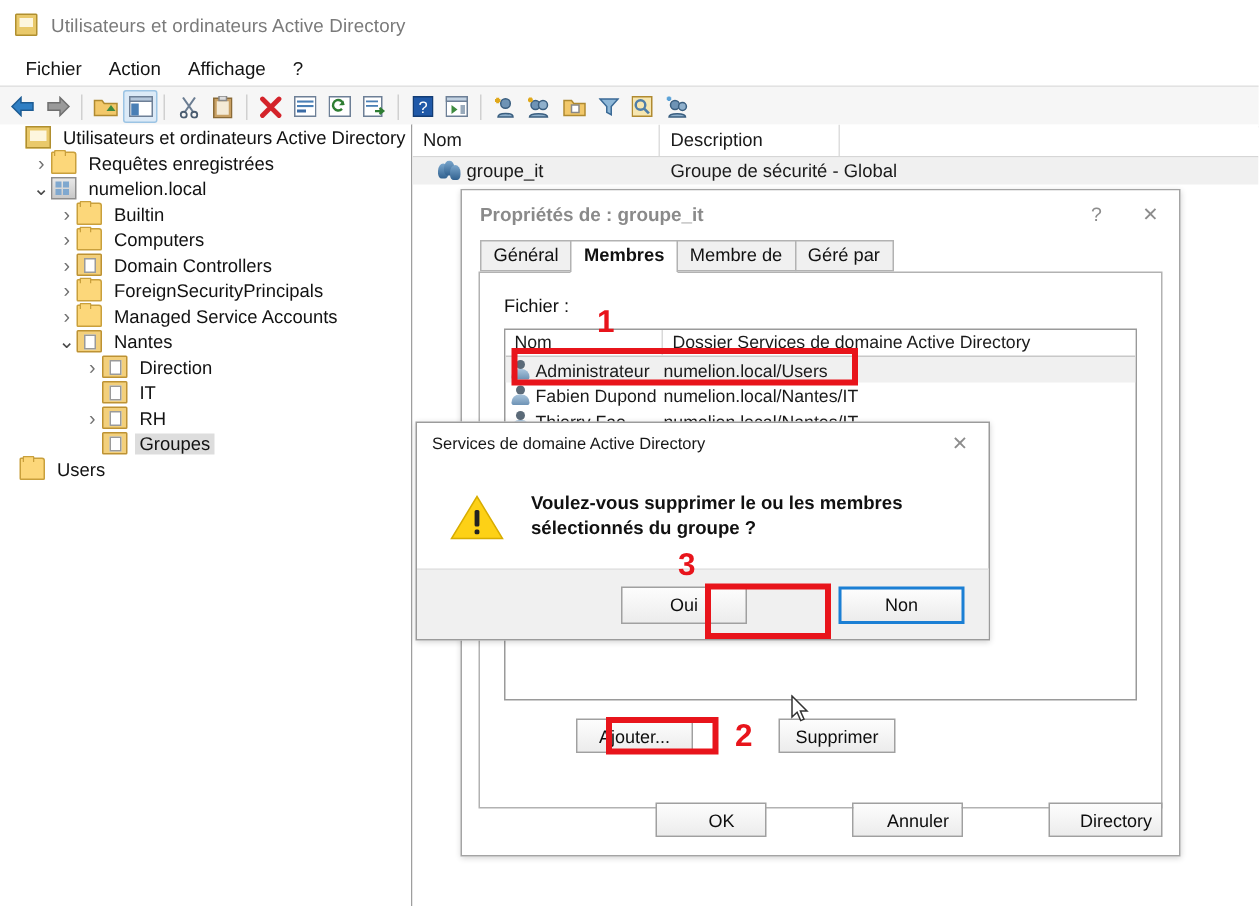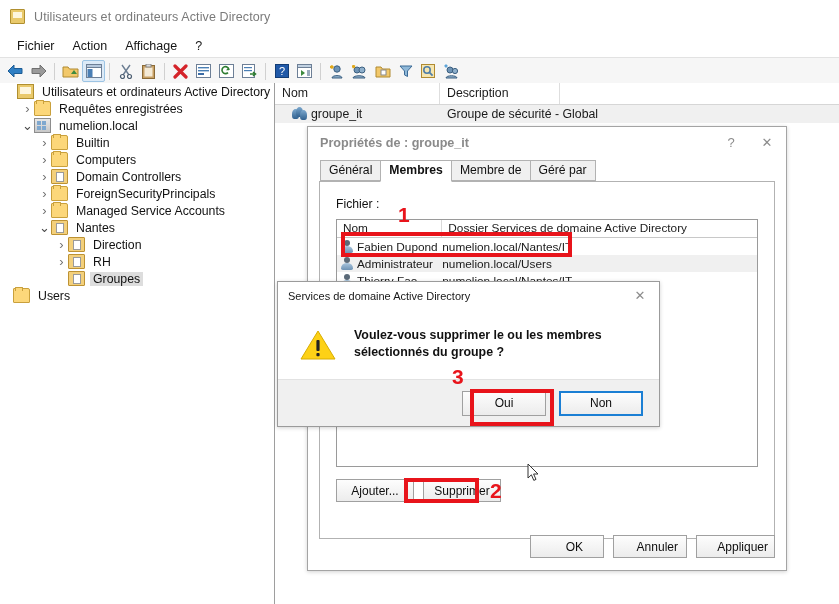--- a/index.html
+++ b/index.html
@@ -83,21 +83,21 @@
   .memhead{display:flex;height:17px;border-bottom:1px solid #c8c8c8;background:#fff;}
   .memhead div{font-size:11.8px;padding:1px 0 0 6px;box-sizing:border-box;border-right:1px solid #d9d9d9;}
   .memrow{display:flex;height:17px;align-items:center;font-size:11.8px;}
   .memrow.sel{background:#f0f0f0;}
   .memrow .nm{width:107px;display:flex;align-items:center;padding-left:4px;box-sizing:border-box;}
   .usericon{width:12px;height:13px;position:relative;margin-right:4px;flex:none;}
   .usericon b{position:absolute;left:3px;top:0;width:6px;height:6px;border-radius:50%;background:#5b6a78;}
   .usericon u{position:absolute;left:0px;top:6px;width:12px;height:7px;border-radius:6px 6px 2px 2px;background:linear-gradient(#a9c5dd,#6e93b5);}
   .btnrow{position:absolute;left:16px;top:297px;display:flex;gap:9px;align-items:center;}
   .wbtn{min-width:78px;height:23px;background:linear-gradient(#fdfdfd,#ececec);border:1px solid #a0a0a0;
-        font-size:12px;color:#0e0e0e;display:flex;align-items:center;justify-content:center;font-family:inherit;}
+        font-size:12px;color:#0e0e0e;display:flex;align-items:center;justify-content:center;font-family:inherit;margin-left:48px;}
   .dlg-foot{position:absolute;right:11px;bottom:12px;display:flex;gap:9px;}
   .dlg-foot .wbtn{min-width:74px;height:23px;padding-left:20px;}
 
   
   #confirm{left:277px;top:281px;width:381px;height:144px;border:1px solid #9b9b9b;background:#fff;}
   .cf-tb{height:27px;display:flex;align-items:center;padding-left:10px;}
   .cf-title{font-size:11px;color:#171717;flex:1;}
   .cf-body{display:flex;padding:18px 16px 0 22px;gap:18px;}
   .warn{width:36px;height:32px;position:relative;flex:none;margin-top:2px;}
   .cf-msg{font-size:12.4px;color:#111;line-height:17px;font-weight:600;max-width:290px;}
@@ -306,20 +306,25 @@
           </div>
           <div class="tnode" style="padding-left: 38px;">
             <span class="chev open" style="font-size: 13px; line-height: 8px;">⌄</span>
             <span class="ticon ic-ou"></span>
             <span class="tlabel">Nantes</span>
           </div>
           <div class="tnode" style="padding-left: 55px;">
             <span class="chev" style="font-size: 13px;">›</span>
             <span class="ticon ic-ou"></span>
             <span class="tlabel">Direction</span>
+          </div>
+          <div class="tnode" style="padding-left: 55px;">
+            <span class="chev"></span>
+            <span class="ticon ic-ou"></span>
+            <span class="tlabel">IT</span>
           </div>
           <div class="tnode" style="padding-left: 55px;">
             <span class="chev" style="font-size: 13px;">›</span>
             <span class="ticon ic-ou"></span>
             <span class="tlabel">RH</span>
           </div>
           <div class="tnode sel" style="padding-left: 55px;">
             <span class="chev"></span>
             <span class="ticon ic-ou"></span>
             <span class="tlabel">Groupes</span>
@@ -368,63 +373,63 @@
 
     <div class="tabpanel">
       <div class="lbl" style="position:absolute;left:16px;top:15px;">Fichier :</div>
 
       <div class="memlist">
         <div class="memhead">
           <div style="width:107px">Nom</div>
           <div style="width:320px;border-right:none">Dossier Services de domaine Active Directory</div>
         </div>
         <div id="member-rows">
-            <div class="memrow">
-              <div class="nm">
-                <span class="usericon">
-                  <b></b>
-                  <u></u>
-                </span>
-                <span>Fabien Dupond</span>
-              </div>
-              <div style="width: 320px;">numelion.local/Nantes/IT</div>
-            </div>
             <div class="memrow sel">
               <div class="nm">
                 <span class="usericon">
                   <b></b>
                   <u></u>
                 </span>
                 <span>Administrateur</span>
               </div>
               <div style="width: 320px;">numelion.local/Users</div>
             </div>
             <div class="memrow">
               <div class="nm">
                 <span class="usericon">
                   <b></b>
                   <u></u>
                 </span>
+                <span>Fabien Dupond</span>
+              </div>
+              <div style="width: 320px;">numelion.local/Nantes/IT</div>
+            </div>
+            <div class="memrow">
+              <div class="nm">
+                <span class="usericon">
+                  <b></b>
+                  <u></u>
+                </span>
                 <span>Thierry Fao</span>
               </div>
               <div style="width: 320px;">numelion.local/Nantes/IT</div>
             </div>
           </div>
       </div>
 
       <div class="btnrow">
         <button class="wbtn">Ajouter...</button>
         <button class="wbtn">Supprimer</button>
       </div>
     </div>
 
     <div class="dlg-foot">
       <button class="wbtn">OK</button>
       <button class="wbtn">Annuler</button>
-      <button class="wbtn">Appliquer</button>
+      <button class="wbtn">Directory</button>
     </div>
   </div>
 
   <div class="dlg" id="confirm">
     <div class="cf-tb">
       <span class="cf-title">Services de domaine Active Directory</span>
       <span class="dlg-btn close">✕</span>
     </div>
     <div class="cf-body">
       <span class="warn">

